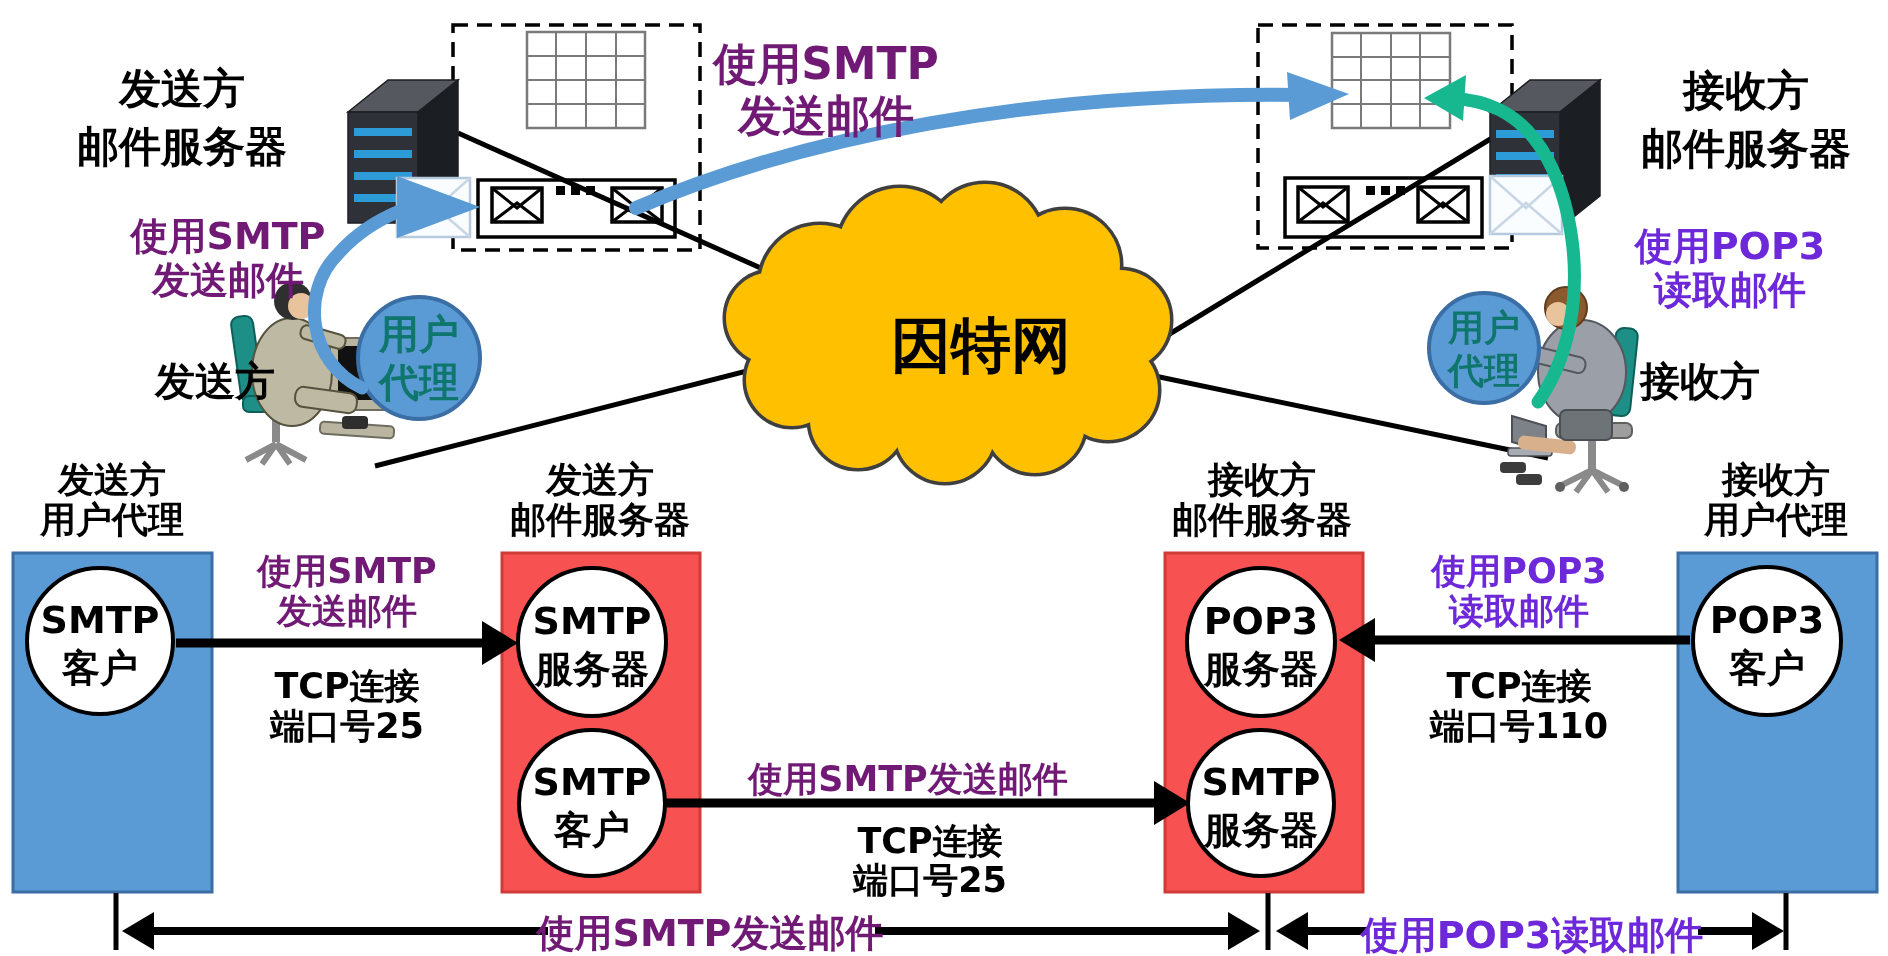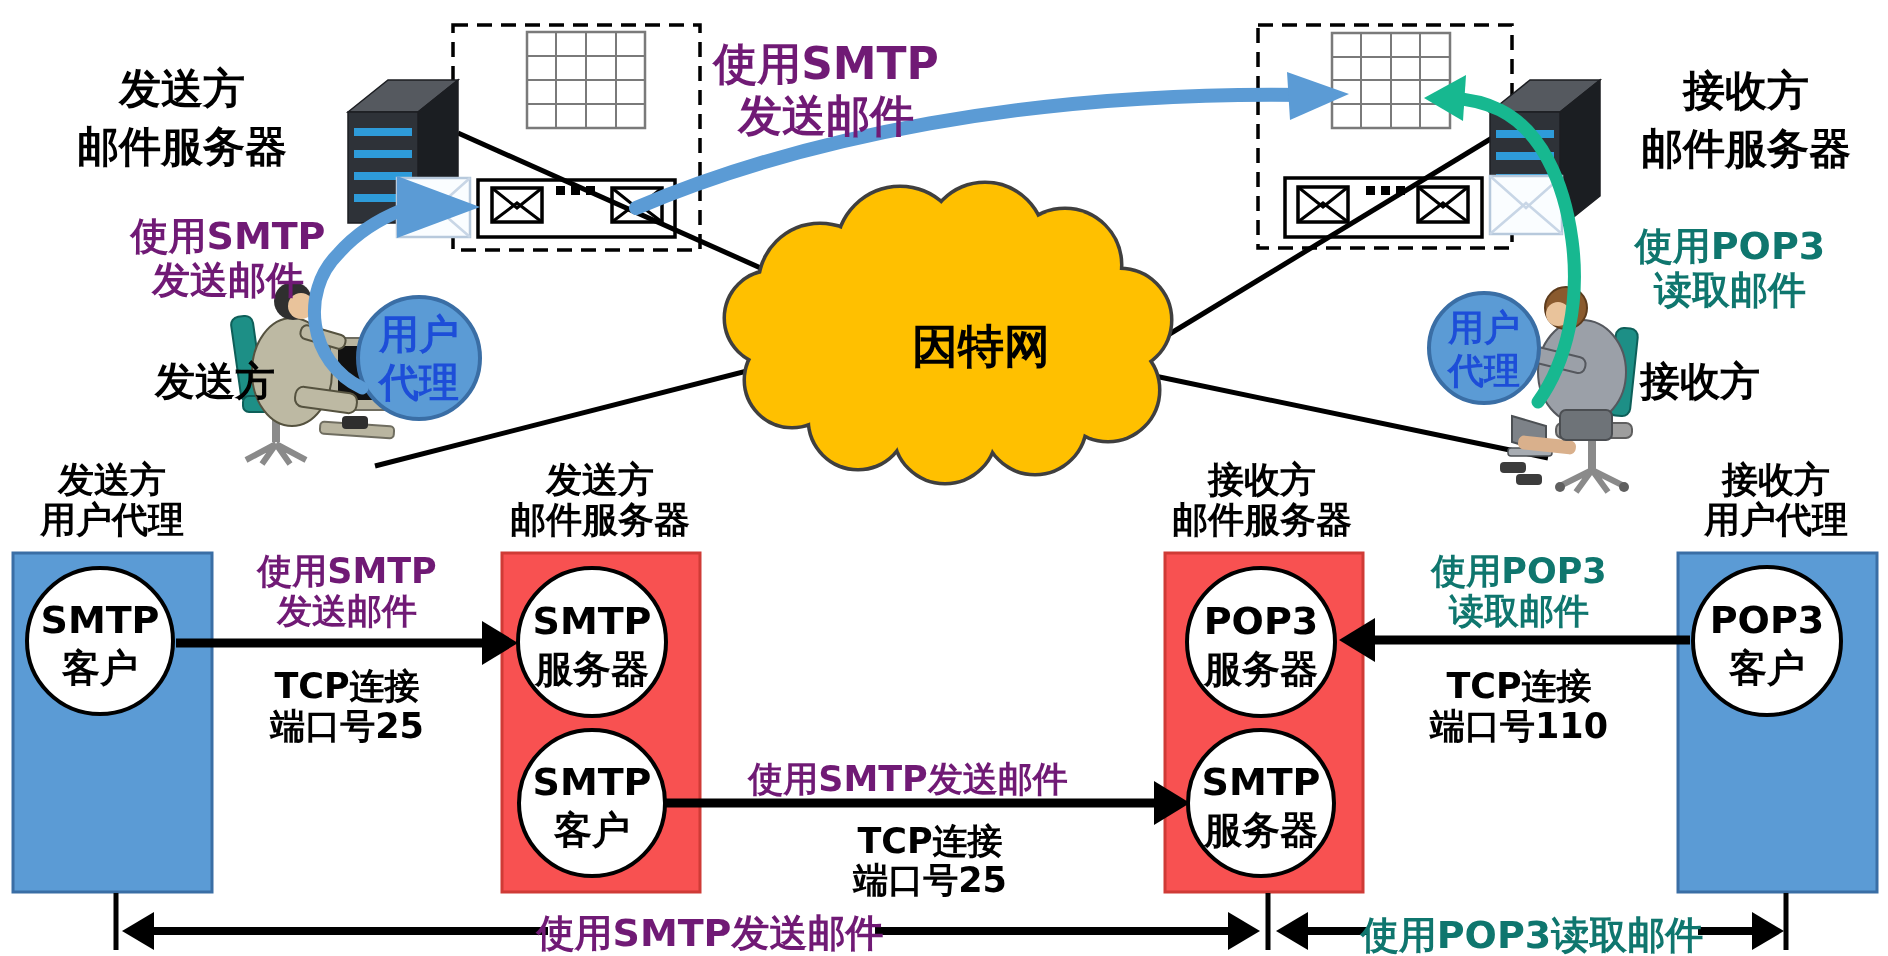--- a/index.html
+++ b/index.html
@@ -6,22 +6,22 @@
   #canvas{
     position:relative;width:1888px;height:956px;background:#ffffff;overflow:hidden;
     font-family:"DejaVu Sans","Liberation Sans",sans-serif;font-weight:bold;
   }
   #gfx{position:absolute;left:0;top:0;width:1888px;height:956px;}
   .lbl{
     position:absolute;transform:translateX(-50%);text-align:center;
     color:#000;white-space:nowrap;z-index:5;
   }
   .lbl.blue{color:#701a75;}
-  .lbl.green{color:#0f766e;}
-  .lbl.white{color:#1d4ed8;}
+  .lbl.green{color:#6d28d9;}
+  .lbl.white{color:#0f766e;}
 </style>
 </head>
 <body>
 
 <div id="canvas">
 
 <svg id="gfx" viewBox="0 0 1888 956">
 
   <rect x="453" y="25" width="247" height="225" fill="none" stroke="#000" stroke-width="3.5" stroke-dasharray="15 9"></rect>
   <rect x="1258" y="25" width="254" height="223" fill="none" stroke="#000" stroke-width="3.5" stroke-dasharray="15 9"></rect>
@@ -245,21 +245,21 @@
 <div class="lbl" style="left:215px;top:354px;font-size:40px">发送方</div>
 <div class="lbl" style="left:1700px;top:354px;font-size:40px">接收方</div>
 <div class="lbl white" style="left:419px;top:310px;font-size:40px;line-height:48px">
   <div>用户</div>
   <div>代理</div>
 </div>
 <div class="lbl white" style="left:1484px;top:306px;font-size:36px;line-height:43px">
   <div>用户</div>
   <div>代理</div>
 </div>
-<div class="lbl" style="left:981px;top:316px;font-size:46px">因特网</div>
+<div class="lbl" style="left:981px;top:306px;font-size:60px">因特网</div>
 
 <div class="lbl" style="left:112px;top:460px;font-size:36px;line-height:40px">
   <div>发送方</div>
   <div>用户代理</div>
 </div>
 <div class="lbl" style="left:600px;top:460px;font-size:36px;line-height:40px">
   <div>发送方</div>
   <div>邮件服务器</div>
 </div>
 <div class="lbl" style="left:1262px;top:460px;font-size:36px;line-height:40px">

